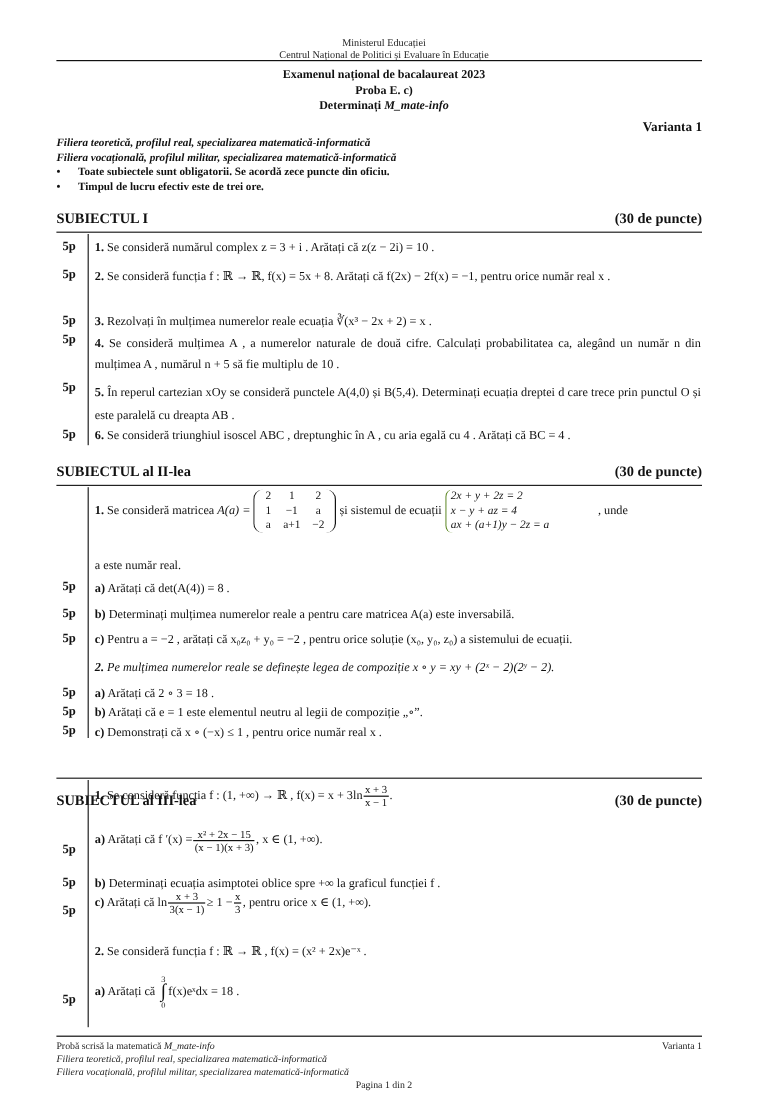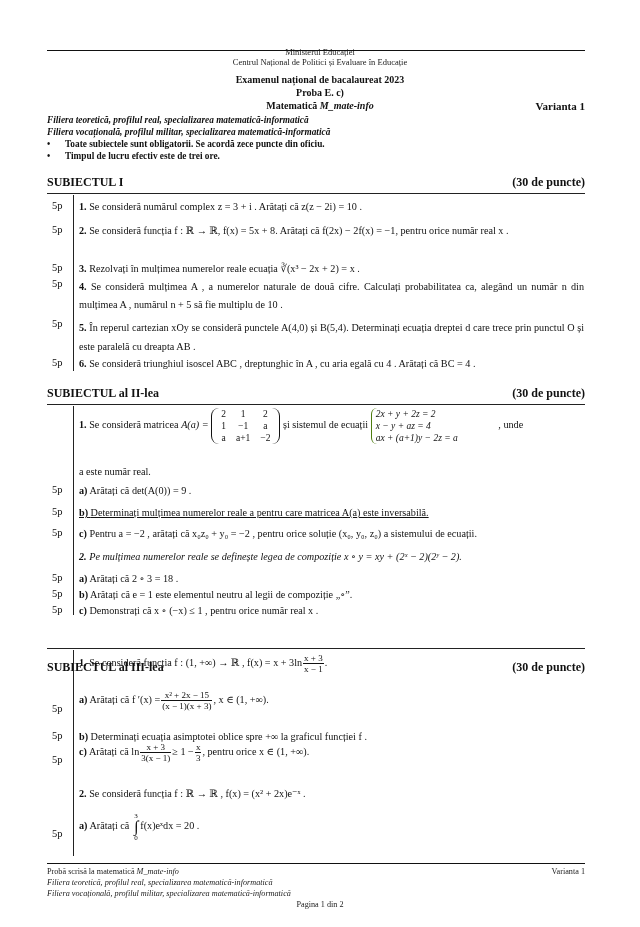--- a/index.html
+++ b/index.html
@@ -1,33 +1,33 @@
 <!DOCTYPE html>
 <html><head>
 <meta charset="utf-8">
 <style>
   html, body { margin: 0; padding: 0; background: #ffffff; }
   body {
     width: 640px; height: 927px; position: relative; overflow: hidden;
     font-family: "Liberation Serif", "DejaVu Serif", serif; color: #111;
   }
   .abs { position: absolute; }
-  .center { left: 0; width: 640px; text-align: center; margin-top: 17px; }
+  .center { left: 0; width: 640px; text-align: center; }
   .hdr-small { font-size: 8.5px; line-height: 11px; color: #222; }
   .hdr-line { left: 47px; width: 538px; height: 0; border-top: 1.4px solid #111; }
   .title { font-size: 10px; font-weight: bold; line-height: 12.5px; }
   .variant { right: 55px; font-size: 11px; font-weight: bold; }
   .filiera { left: 47px; font-size: 9.3px; font-weight: bold; font-style: italic; line-height: 11px; }
   .bullet { left: 47px; font-size: 9.3px; font-weight: bold; line-height: 11px; }
   .bullet .dot { display: inline-block; width: 18px; }
   .section { left: 47px; width: 538px; font-size: 12px; font-weight: bold; }
   .section .pts { position: absolute; right: 0; top: 0; }
   .sec-line { left: 47px; width: 538px; border-top: 1.3px solid #222; }
   .vline { left: 73px; width: 0; border-left: 1.3px solid #222; }
-  .pt { left: 52px; font-size: 10.5px; font-weight: normal; }
+  .pt { left: 52px; font-size: 10.5px; font-weight: bold; }
   .q { left: 79px; width: 505px; font-size: 10.2px; line-height: 14px; text-align: justify; }
   .q b { font-weight: bold; }
   i.m { font-style: italic; }
   .frac { display: inline-block; vertical-align: middle; text-align: center; font-size: 9px; line-height: 10px; margin: 0 1px; }
   .frac .num { display: block; border-bottom: 0.8px solid #111; padding: 0 1px; }
   .frac .den { display: block; padding: 0 1px; }
   .matrix { display: inline-block; vertical-align: middle; border-left: 1px solid #111; border-right: 1px solid #111; border-radius: 8px; padding: 0 4px; }
   .matrix table { border-collapse: collapse; font-size: 9.5px; line-height: 12px; }
   .matrix td { padding: 0 5px; text-align: center; }
   .system { display: inline-block; vertical-align: middle; border-left: 1px solid #4d7c0f; border-radius: 6px 0 0 6px; padding-left: 4px; font-size: 9.5px; line-height: 12px; }
@@ -39,21 +39,21 @@
   .foot-right { right: 55px; font-size: 8.2px; color: #222; }
 </style>
 </head>
 <body>
 
 <div class="abs center hdr-small" style="top:30px;">Ministerul Educației</div>
 <div class="abs center hdr-small" style="top:40px;">Centrul Național de Politici și Evaluare în Educație</div>
 <div class="abs hdr-line" style="top:50px;"></div>
 <div class="abs center title" style="top:57px;">Examenul național de bacalaureat 2023</div>
 <div class="abs center title" style="top:70px;">Proba E. c)</div>
-<div class="abs center title" style="top:83px;"><span>Matematică </span><i>M_mate-info</i></div>
+<div class="abs center title" style="top:83px;"><span>Determinați </span><i>M_mate-info</i></div>
 <div class="abs variant" style="top:100px;">Varianta 1</div>
 
 <div class="abs filiera" style="top:115px;">Filiera teoretică, profilul real, specializarea matematică-informatică</div>
 <div class="abs filiera" style="top:127px;">Filiera vocațională, profilul militar, specializarea matematică-informatică</div>
 <div class="abs bullet" style="top:139px;"><span class="dot">•</span><span>Toate subiectele sunt obligatorii. Se acordă zece puncte din oficiu.</span></div>
 <div class="abs bullet" style="top:151px;"><span class="dot">•</span><span>Timpul de lucru efectiv este de trei ore.</span></div>
 
 <div class="abs section" style="top:175px;"><span>SUBIECTUL I</span><span class="pts">(30 de puncte)</span></div>
 <div class="abs sec-line" style="top:193px;"></div>
 <div class="abs vline" style="top:195px; height:176px;"></div>
@@ -109,24 +109,24 @@
   <span class="system">
     <i>2x + y + 2z = 2</i><br>
     <i>x − y + az = 4</i><br>
     <i>ax + (a+1)y − 2z = a</i>
   </span>
   <span style="margin-left:38px;">, unde</span>
 </div>
 <div class="abs q" style="top:465px;">a este număr real.</div>
 
 <div class="abs pt" style="top:484px;">5p</div>
-<div class="abs q" style="top:484px;"><b>a)</b> <span>Arătați că det(A(0)) = 9 .</span></div>
+<div class="abs q" style="top:484px;"><b>a)</b> <span>Arătați că det(A(4)) = 8 .</span></div>
 
 <div class="abs pt" style="top:506px;">5p</div>
-<div class="abs q" style="top:506px;text-decoration:underline;"><b>b)</b> <span>Determinați mulțimea numerelor reale a pentru care matricea A(a) este inversabilă.</span></div>
+<div class="abs q" style="top:506px;"><b>b)</b> <span>Determinați mulțimea numerelor reale a pentru care matricea A(a) este inversabilă.</span></div>
 
 <div class="abs pt" style="top:527px;">5p</div>
 <div class="abs q" style="top:527px;"><b>c)</b> <span>Pentru a = −2 , arătați că x₀z₀ + y₀ = −2 , pentru orice soluție (x₀, y₀, z₀) a sistemului de ecuații.</span></div>
 
 <div class="abs q" style="top:550px;font-style:italic;"><b>2.</b> <span>Pe mulțimea numerelor reale se definește legea de compoziție x ∘ y = xy + (2ˣ − 2)(2ʸ − 2).</span></div>
 
 <div class="abs pt" style="top:572px;">5p</div>
 <div class="abs q" style="top:572px;"><b>a)</b> <span>Arătați că 2 ∘ 3 = 18 .</span></div>
 
 <div class="abs pt" style="top:588px;">5p</div>
@@ -158,21 +158,21 @@
   <b>c)</b>
   <span>Arătați că ln</span><span class="frac"><span class="num">x + 3</span><span class="den">3(x − 1)</span></span><span>≥ 1 −</span><span class="frac"><span class="num">x</span><span class="den">3</span></span><span>, pentru orice x ∈ (1, +∞).</span>
 </div>
 
 <div class="abs q" style="top:787px;"><b>2.</b> <span>Se consideră funcția f : ℝ → ℝ , f(x) = (x² + 2x)e⁻ˣ .</span></div>
 
 <div class="abs pt" style="top:828px;">5p</div>
 <div class="abs q" style="top:812px; text-align:left; white-space:nowrap;">
   <b>a)</b>
   <span>Arătați că</span>
-  <span class="integral"><span>3</span><span class="sym">∫</span><span>0</span></span><span>f(x)eˣdx = 20 .</span>
+  <span class="integral"><span>3</span><span class="sym">∫</span><span>0</span></span><span>f(x)eˣdx = 18 .</span>
 </div>
 
 <div class="abs foot-line" style="top:863px;"></div>
 <div class="abs foot" style="top:867px;"><span>Probă scrisă la matematică </span><i>M_mate-info</i></div>
 <div class="abs foot-right" style="top:867px;">Varianta 1</div>
 <div class="abs foot it" style="top:878px;">Filiera teoretică, profilul real, specializarea matematică-informatică</div>
 <div class="abs foot it" style="top:889px;">Filiera vocațională, profilul militar, specializarea matematică-informatică</div>
 <div class="abs foot" style="top:900px; left:0; width:640px; text-align:center;">Pagina 1 din 2</div>
 
 </body></html>

